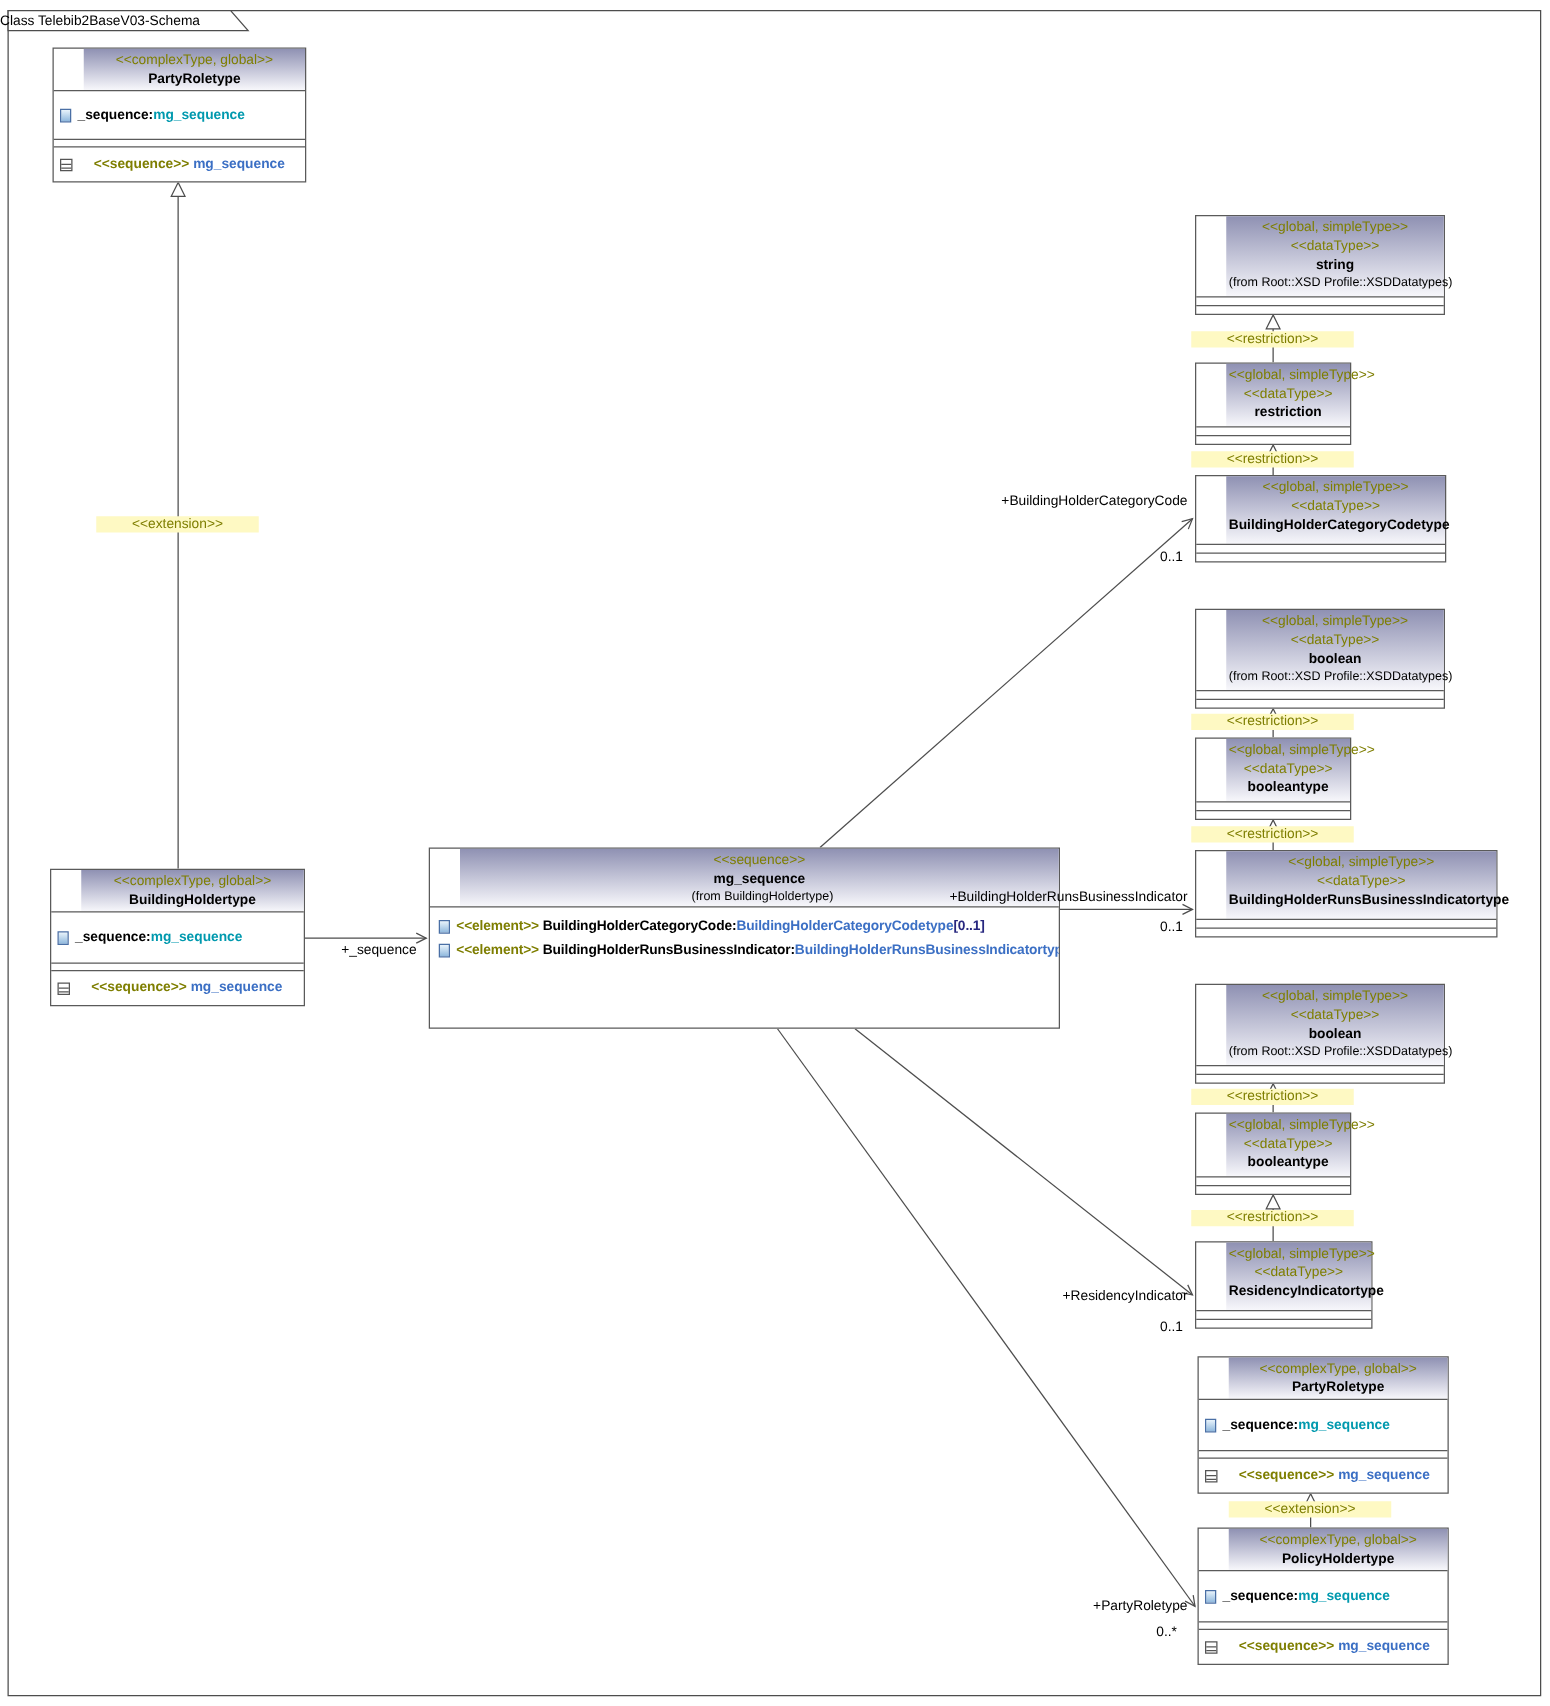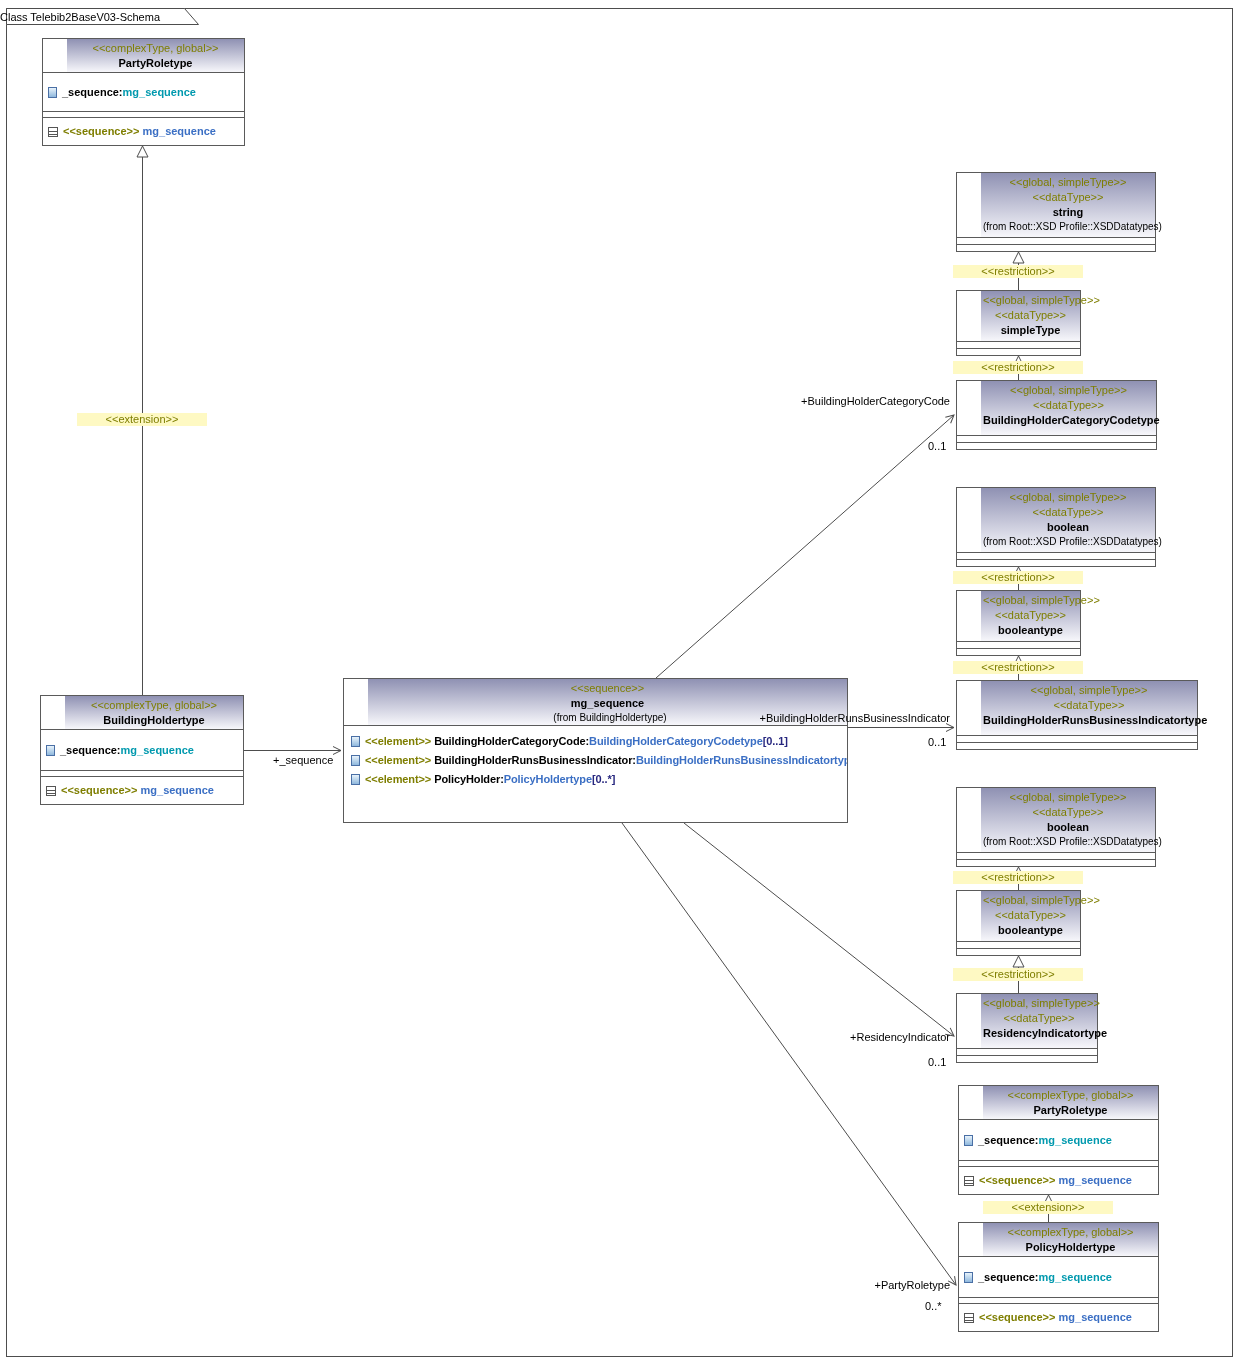--- a/index.html
+++ b/index.html
@@ -17,21 +17,21 @@
        text-align:center;padding:2px 2px 1px;margin-left:24px;}
   .hdr.fill{flex:1;}
   .st{color:var(--c-stereotype,#7e7e00);}
   .nm{font-weight:bold;color:#000;}
   .from{font-size:10px;line-height:13px;}
   .from.l{text-align:center;padding-left:5px;}
   .cmp{border-top:1px solid var(--c-border,#5a5a5a);font-weight:bold;}
   .thin7{height:7px;}
   .thin6{height:6px;}
   .attrs{flex:1;display:flex;align-items:center;gap:5px;padding:0 5px;overflow:hidden;}
-  .ops{height:28px;display:flex;align-items:center;gap:5px;padding:0 5px;overflow:hidden;}
+  .ops{height:28px;display:flex;align-items:center;gap:17px;padding:0 5px;overflow:hidden;}
   .rows{flex:1;padding:6px 0 0 7px;overflow:hidden;}
   .row{height:19px;display:flex;align-items:center;gap:5px;letter-spacing:-0.1px;}
   .t-attr{color:var(--c-attr-type,#0099ae);}
   .t-elem{color:var(--c-elem-type,#3b6fc4);}
   .t-op{color:var(--c-elem-type,#3b6fc4);}
   .t-mult{color:var(--c-mult,#27277f);}
   .attr-icon{width:9px;height:11px;border:1px solid #4a6fa5;
      background:linear-gradient(to bottom,#e8f3fb,#8fb8dd);display:inline-block;flex:none;}
   .op-icon{width:10px;height:10px;border:1px solid #555;display:inline-block;flex:none;
      background:linear-gradient(#555,#555) 0 3px/100% 1px no-repeat,
@@ -109,21 +109,21 @@
       <div class="from">(from Root::XSD Profile::XSDDatatypes)</div>
     </div>
     <div class="cmp thin7"></div>
     <div class="cmp thin7"></div>
   </div>
 
   <div class="box" style="left:956px;top:290px;width:125px;height:66px;">
     <div class="hdr fill">
       <div class="st">&lt;&lt;global, simpleType&gt;&gt;</div>
       <div class="st">&lt;&lt;dataType&gt;&gt;</div>
-      <div class="nm">simpleType</div>
+      <div class="nm">restriction</div>
     </div>
     <div class="cmp thin7"></div>
     <div class="cmp thin7"></div>
   </div>
 
   <div class="box" style="left:956px;top:380px;width:201px;height:70px;">
     <div class="hdr fill">
       <div class="st">&lt;&lt;global, simpleType&gt;&gt;</div>
       <div class="st">&lt;&lt;dataType&gt;&gt;</div>
       <div class="nm">BuildingHolderCategoryCodetype</div>
@@ -171,24 +171,20 @@
     </div>
     <div class="cmp rows">
       <div class="row">
         <span class="attr-icon"></span>
         <span class="txt"><span class="st">&lt;&lt;element&gt;&gt;</span> <span>BuildingHolderCategoryCode:</span><span class="t-elem">BuildingHolderCategoryCodetype</span><span class="t-mult">[0..1]</span></span>
       </div>
       <div class="row">
         <span class="attr-icon"></span>
         <span class="txt"><span class="st">&lt;&lt;element&gt;&gt;</span> <span>BuildingHolderRunsBusinessIndicator:</span><span class="t-elem">BuildingHolderRunsBusinessIndicatortype</span><span class="t-mult">[0..1]</span></span>
       </div>
-      <div class="row">
-        <span class="attr-icon"></span>
-        <span class="txt"><span class="st">&lt;&lt;element&gt;&gt;</span> <span>PolicyHolder:</span><span class="t-elem">PolicyHoldertype</span><span class="t-mult">[0..*]</span></span>
-      </div>
     </div>
   </div>
 
   <div class="box" style="left:40px;top:695px;width:204px;height:110px;">
     <div class="hdr">
       <div class="st">&lt;&lt;complexType, global&gt;&gt;</div>
       <div class="nm">BuildingHoldertype</div>
     </div>
     <div class="cmp attrs">
       <span class="attr-icon"></span>

